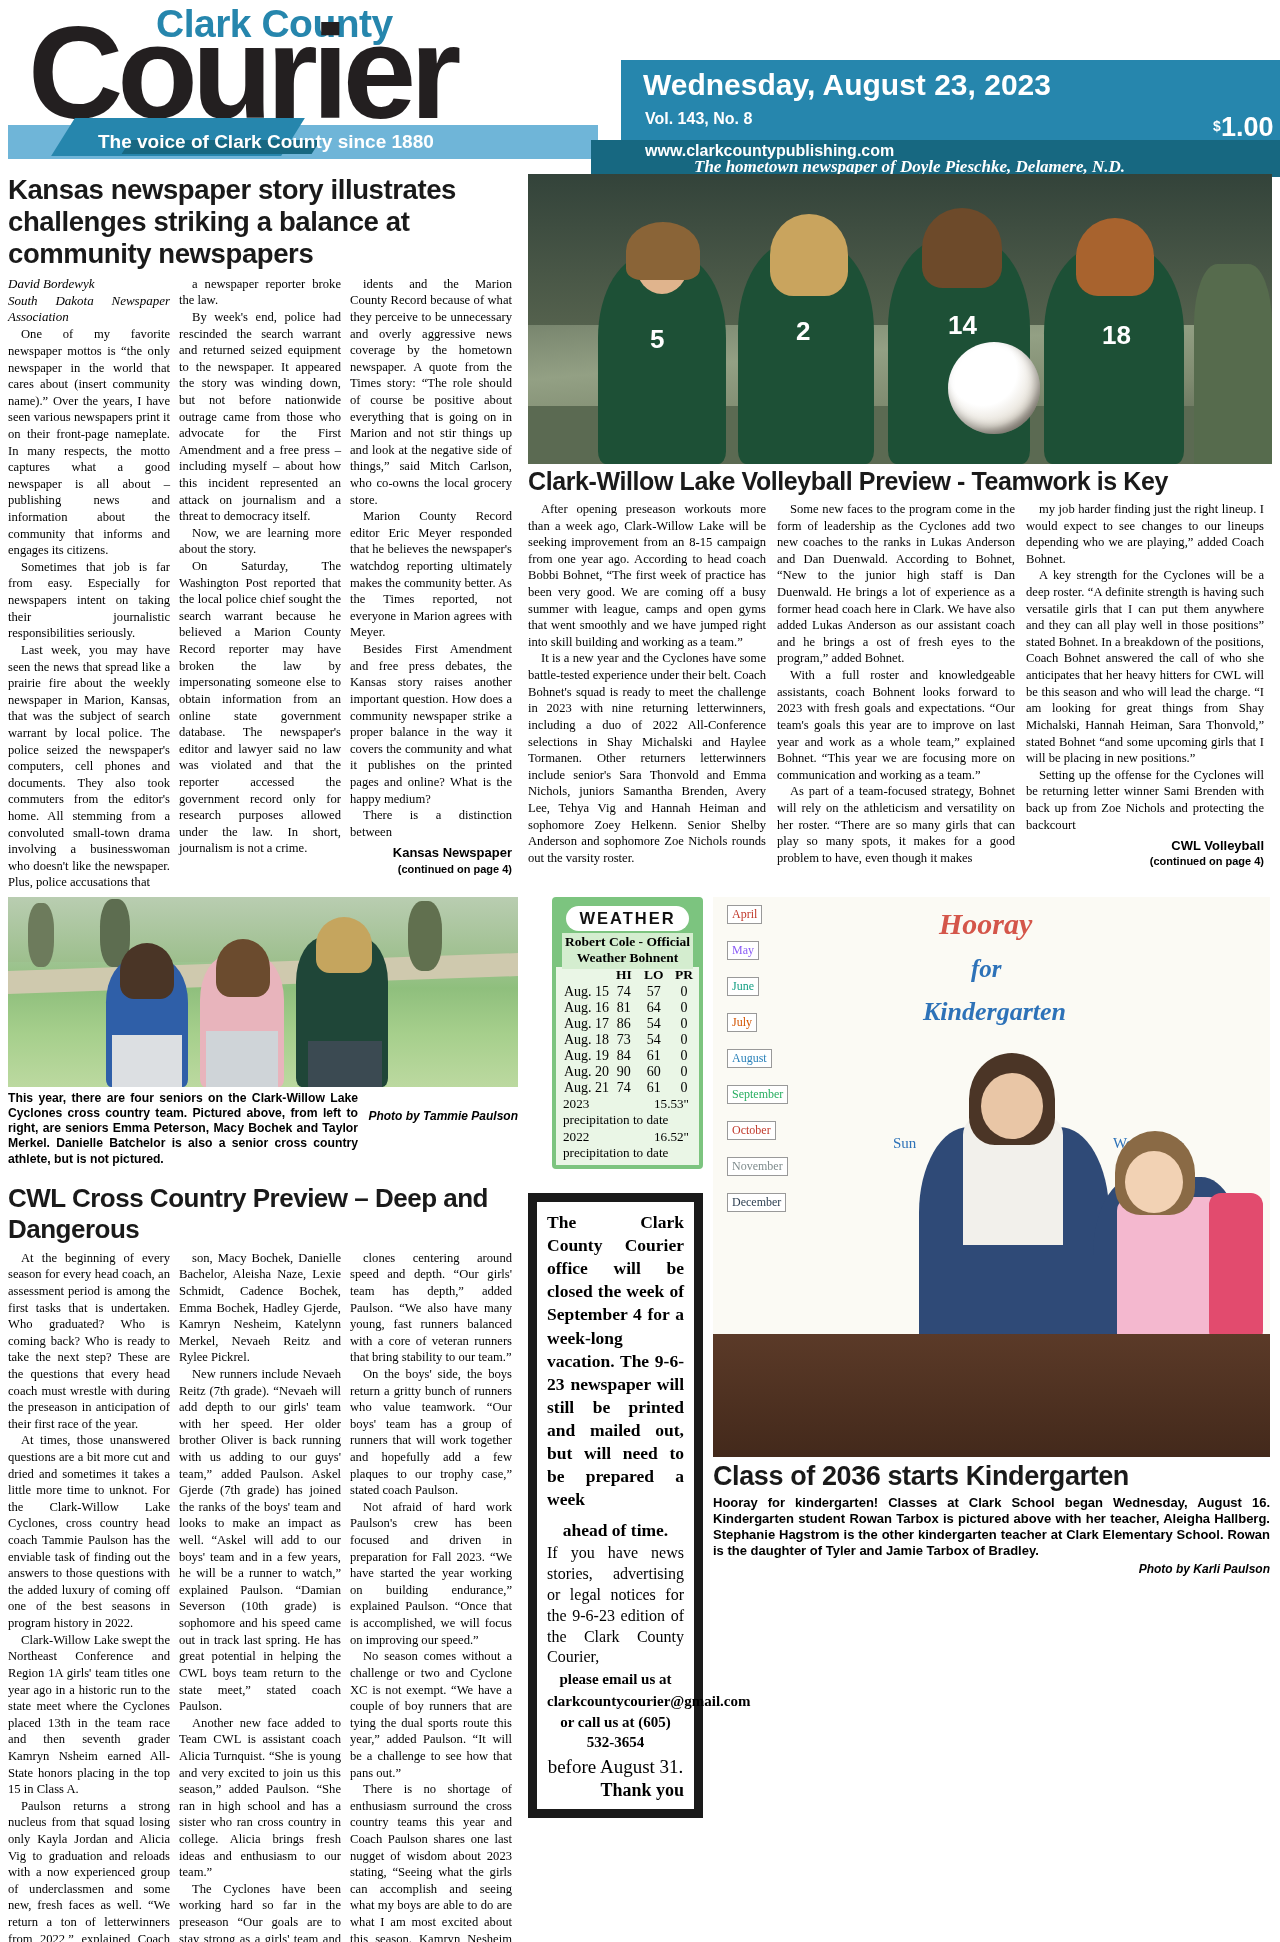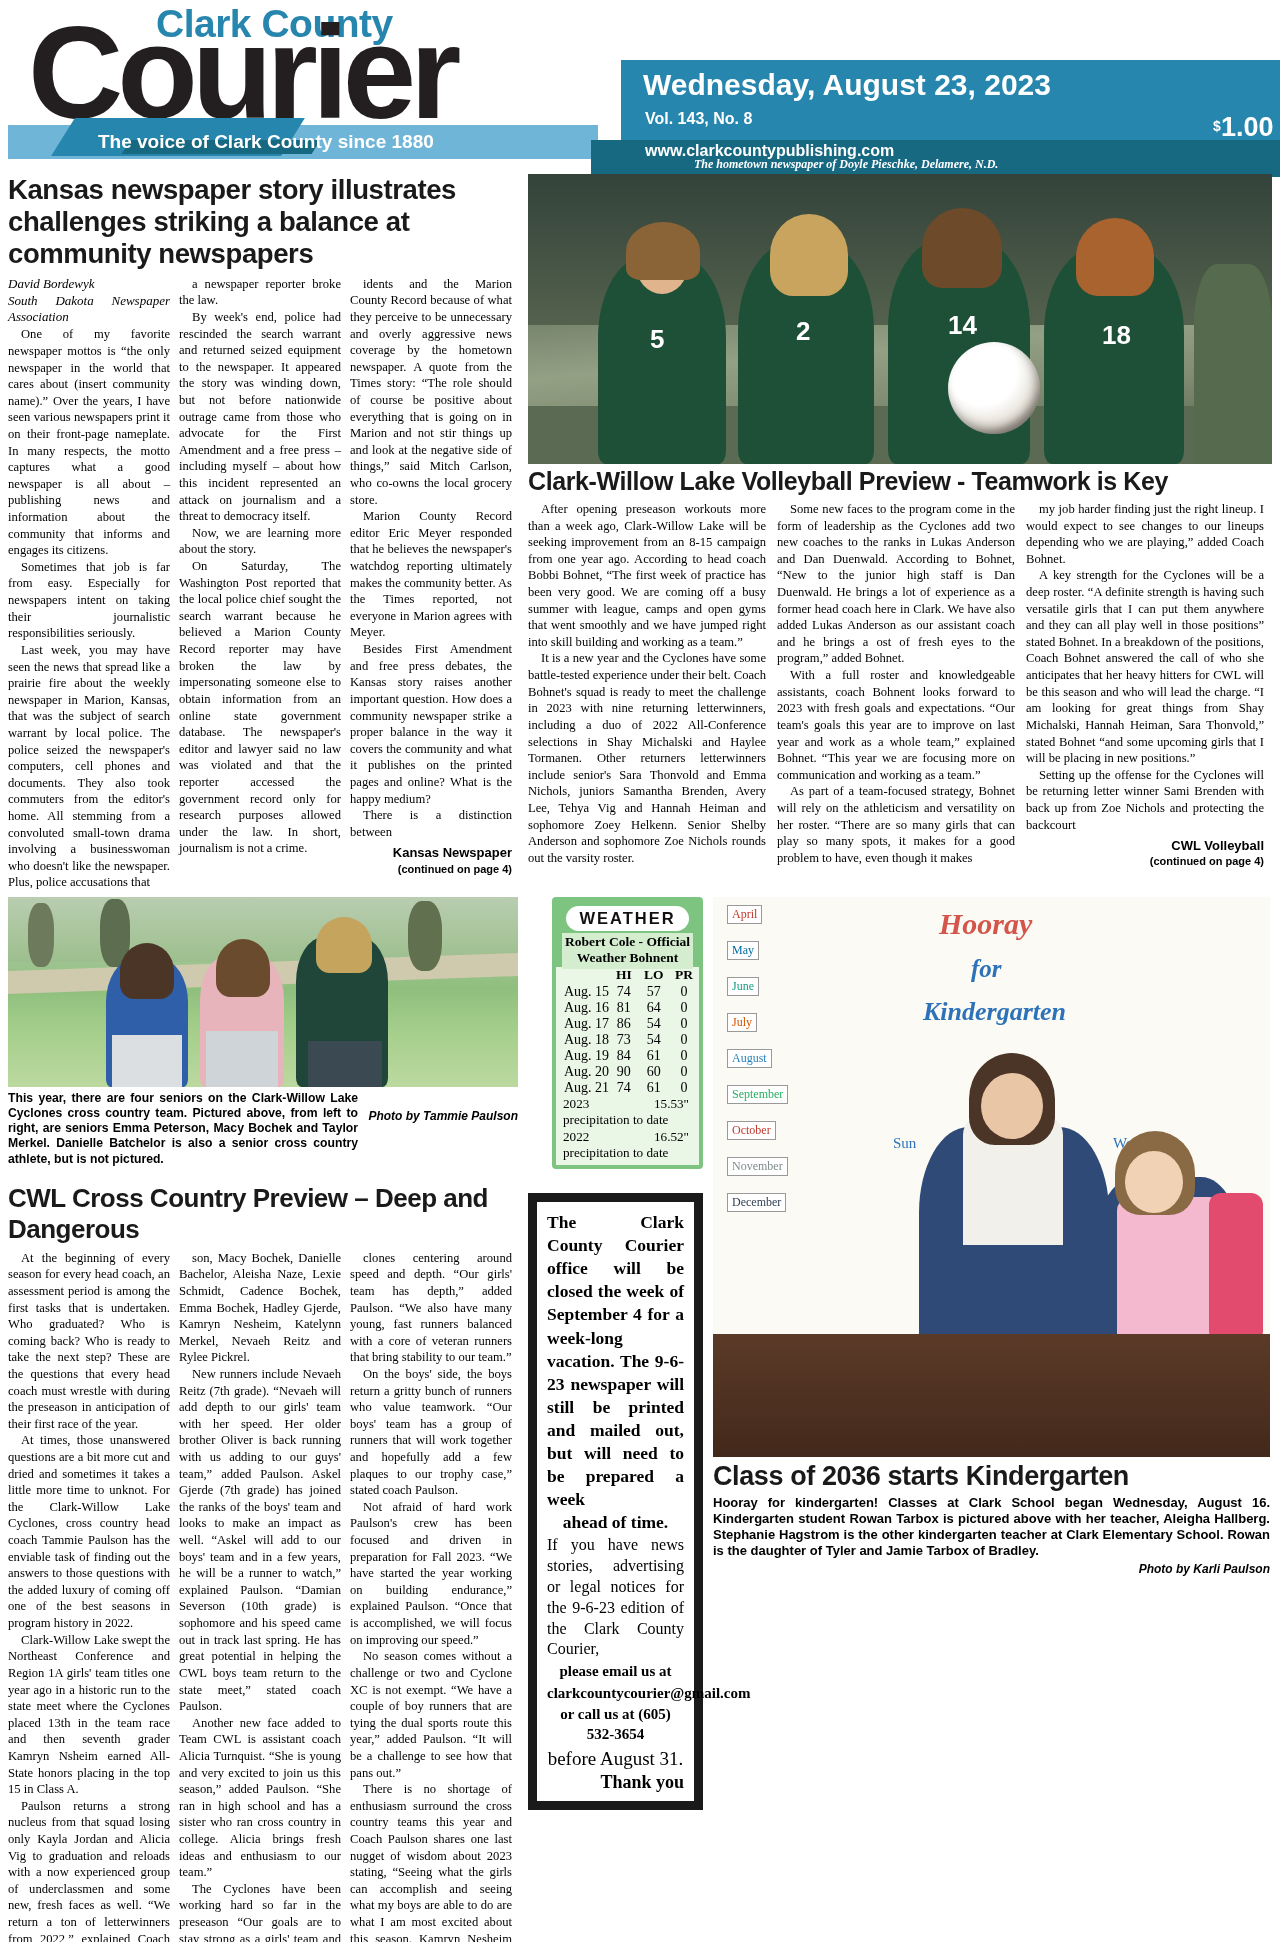--- a/index.html
+++ b/index.html
@@ -78,21 +78,21 @@
     font-weight: bold; font-size: 14px; color: #ffffff;
   }
   .mast-price {
     position: absolute; left: 1213px; top: 112px;
     font-family: "Liberation Sans", sans-serif;
     font-weight: bold; font-size: 27px; color: #ffffff;
   }
   .mast-hometown {
     position: absolute; left: 686px; top: 157px;
     font-family: "Liberation Serif", serif;
-    font-style: italic; font-weight: bold; font-size: 12px; color: #ffffff;
+    font-style: italic; font-weight: bold; font-size: 17px; color: #ffffff;
   }
 
   
   .hl-main {
     font-family: "Liberation Sans", sans-serif;
     font-weight: bold; font-size: 27.5px; color: #1a1a1a;
     line-height: 1.16; letter-spacing: -0.4px;
   }
   .hl-sec {
     font-family: "Liberation Sans", sans-serif;
@@ -205,21 +205,21 @@
   .wprecip span { float: right; padding-right: 6px; }
 
   
   .notice-box {
     border: 9px solid #1a1a1a; background: #fff; padding: 9px 10px 8px;
   }
   .notice-main {
     font-family: "Liberation Serif", serif; font-weight: bold;
     font-size: 17.5px; line-height: 1.32; text-align: justify; color: #000;
   }
-  .notice-main .lastline { text-align: center; display: block; }
+  .notice-main .lastline { text-align: center; display: block; margin-top: 8px; }
   .notice-sub {
     font-family: "Liberation Serif", serif; font-size: 16px;
     line-height: 1.3; text-align: justify; color: #000; margin-top: 1px;
   }
   .notice-bold {
     font-family: "Liberation Serif", serif; font-weight: bold;
     font-size: 15px; text-align: center; line-height: 1.3; margin-top: 2px;
   }
   .notice-before {
     font-family: "Liberation Serif", serif; font-size: 19px;
@@ -503,21 +503,21 @@
         <div class="notice-before">before August 31.</div>
         <div class="notice-thanks">Thank you</div>
       </div>
     </div>
 
     <div style="width:557px;">
       <div class="photo kg-photo" style="width:557px; height:560px;">
         <div class="kg-board" style="left:0;top:0;width:100%;height:78%;background:#fbfaf4;"></div>
 
         <div class="kg-month" style="left:14px;top:8px;color:#c0392b;">April</div>
-        <div class="kg-month" style="left:14px;top:44px;color:#0369a1;">May</div>
+        <div class="kg-month" style="left:14px;top:44px;color:#8b5cf6;">May</div>
         <div class="kg-month" style="left:14px;top:80px;color:#16a085;">June</div>
         <div class="kg-month" style="left:14px;top:116px;color:#d35400;">July</div>
         <div class="kg-month" style="left:14px;top:152px;color:#2980b9;">August</div>
         <div class="kg-month" style="left:14px;top:188px;color:#27ae60;">September</div>
         <div class="kg-month" style="left:14px;top:224px;color:#c0392b;">October</div>
         <div class="kg-month" style="left:14px;top:260px;color:#7f8c8d;">November</div>
         <div class="kg-month" style="left:14px;top:296px;color:#2c3e50;">December</div>
 
         <div class="kg-word" style="left:226px;top:10px;font-size:30px;">Hooray</div>
         <div class="kg-word" style="left:258px;top:58px;color:#2d72b8;">for</div>

